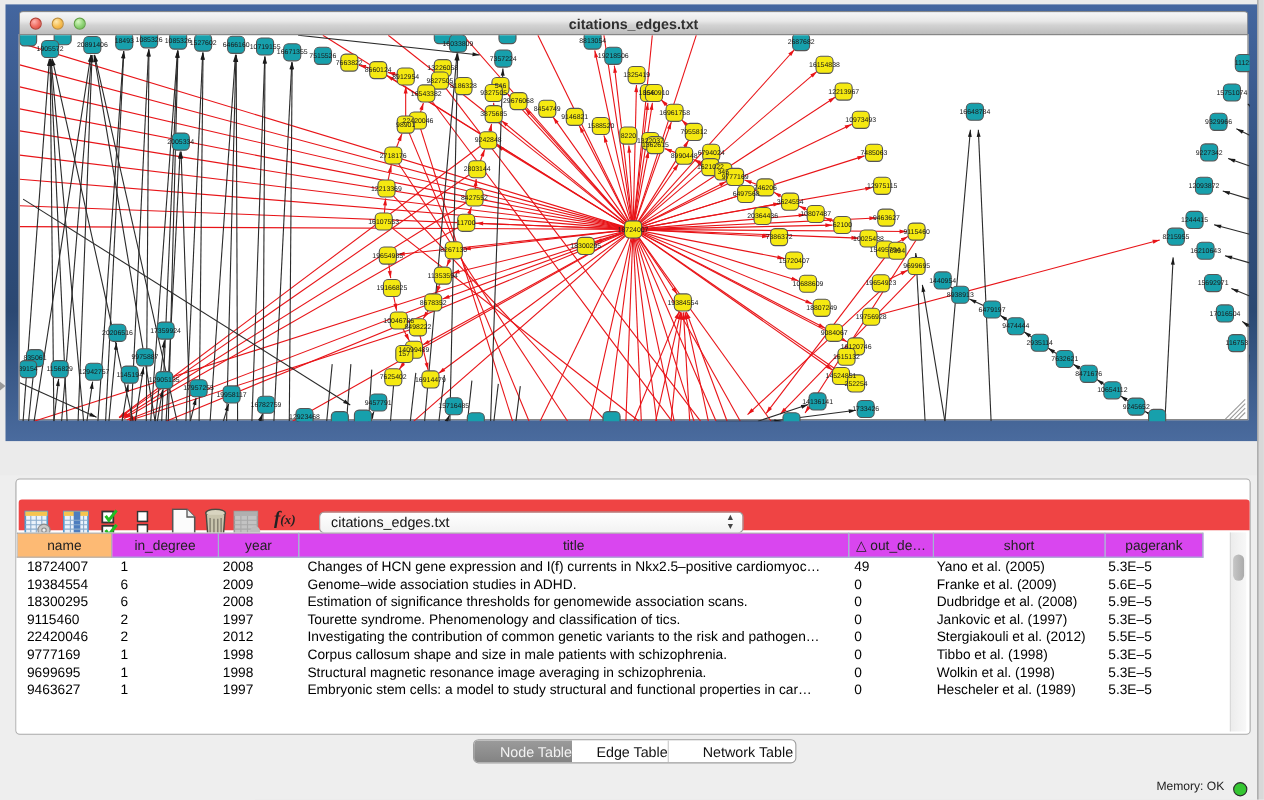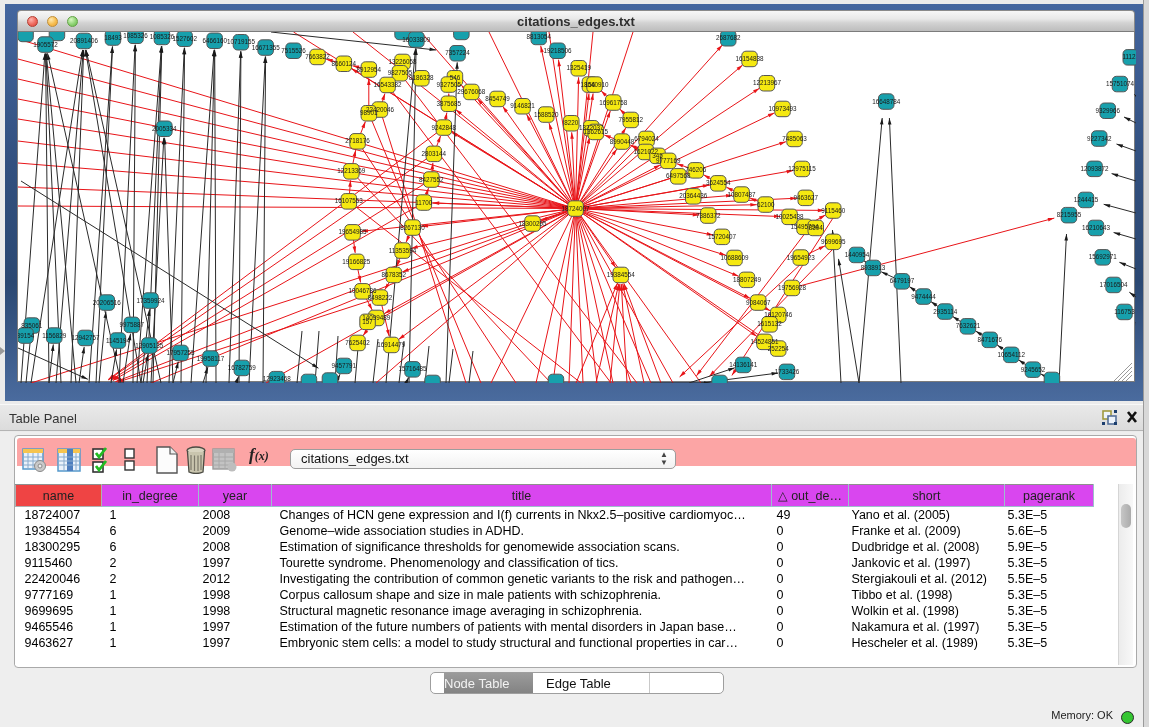--- a/index.html
+++ b/index.html
@@ -22,43 +22,43 @@
   background:#fff; border:1px solid #7c7c7c; }
 
 
 #panelhead { position:absolute; left:0; top:404px; width:1149px; height:27px;
   background:linear-gradient(180deg,#e9e9e9,#dcdcdc); border-top:1px solid #f8f8f8;
   border-bottom:1px solid #b4b4b4; }
 #panelhead .t { position:absolute; left:9px; top:6px; font-size:13px; color:#333; }
 #panelbody { position:absolute; left:0; top:432px; width:1149px; height:295px; background:#eeeeee; }
 #tablebox { position:absolute; left:14px; top:3px; width:1123px; height:233px;
   background:#fff; border:1px solid #a9a9a9; border-radius:4px; }
-#toolbar { position:absolute; left:2px; top:2px; width:1119px; height:28px; background:#fca5a5;
+#toolbar { position:absolute; left:2px; top:18px; width:1119px; height:28px; background:#ef4444;
   border-radius:3px 3px 0 0; }
 .sel { position:absolute; left:273px; top:11px; width:386px; height:20px; background:linear-gradient(180deg,#ffffff,#f2f2f2);
   border:1px solid #9d9d9d; border-radius:5px; font-size:13px; color:#111; line-height:18px; padding-left:10px; }
 .sel .stp { position:absolute; right:4px; top:1px; width:14px; height:17px; font-size:8px; color:#444; line-height:8px; text-align:center; }
 #tblviewport { position:absolute; left:0px; top:48px; width:1104px; height:181px; overflow:hidden; background:#fff; }
 table { border-collapse:collapse; table-layout:fixed; width:1078px; font-size:12.5px; }
 th { height:22px; background:#d946ef; border:1px solid #9dbecd; border-top:1px solid #8e8e8e;
   font-weight:normal; color:#222; font-size:12.5px; }
-th.c0 { background:#ef4444; border:1px solid #b0b0b0; border-top:1px solid #8e8e8e; }
+th.c0 { background:#fdba74; border:1px solid #b0b0b0; border-top:1px solid #8e8e8e; }
 td { height:16.1px; color:#000; white-space:nowrap; overflow:hidden; }
 td.c0{padding-left:9px} td.c1{padding-left:8px} td.c2{padding-left:4px} td.c3{padding-left:8px} td.c4{padding-left:5px} td.c5{padding-left:3px} td.c6{padding-left:3px}
 col.c0{width:86px} col.c1{width:97px} col.c2{width:73px} col.c3{width:500px}
 col.c4{width:77px} col.c5{width:156px} col.c6{width:89px}
 #vscroll { position:absolute; right:3px; top:48px; width:15px; height:181px; background:linear-gradient(90deg,#ececec,#f8f8f8); border-left:1px solid #d5d5d5; }
 #vthumb { position:absolute; left:2px; top:20px; width:10px; height:24px; background:linear-gradient(90deg,#c6c6c6,#ababab); border-radius:6px; }
 
 
 #tabs { position:absolute; left:430px; top:240px; width:294px; height:22px;
   border:1px solid #9e9e9e; border-radius:5px; background:#fff; overflow:hidden; font-size:13px; }
-#tabs div { float:left; height:100%; line-height:21px; text-align:left;margin-left:13px; }
+#tabs div { float:left; height:100%; line-height:21px; text-align:right; }
 #tab1 { width:89px; background:linear-gradient(180deg,#9b9b9b,#838383); color:#f2f2f2; }
-#tab2 { width:104px; color:#111; border-right:1px solid #c9c9c9; }
+#tab2 { width:88px; color:#111; border-right:1px solid #c9c9c9; }
 #tab3 { width:113px; color:#111; }
 #memory { position:absolute; right:36px; top:277px; font-size:11px; color:#222; }
 #memdot { position:absolute; right:15px; top:279px; width:13px; height:13px; border-radius:50%;
   background:#35c632; border:1.5px solid #2a2a2a; }
 #rightstrip { position:absolute; right:0; top:0; width:6px; height:727px; background:#d8d8d8; border-left:1px solid #9a9a9a; }
 
 
 .ic { position:absolute; top:8px; }
 </style></head>
 <body>
@@ -748,31 +748,20 @@
 <text x="574.5" y="209.5" font-size="6.3" fill="#1a1a1a" text-anchor="middle" font-family="Liberation Sans, sans-serif">18724007</text>
 <g stroke="#9a9a9a" stroke-width="1">
 <line x1="1113" y1="380" x2="1131" y2="362"></line>
 <line x1="1117" y1="380" x2="1131" y2="366"></line>
 <line x1="1121" y1="380" x2="1131" y2="370"></line>
 <line x1="1125" y1="380" x2="1131" y2="374"></line>
 </g>
 </svg></div>
   </div>
 
-  <div id="panelhead">
-    <div class="t">Table Panel</div>
-    <svg width="40" height="18" style="position:absolute;right:8px;top:4px" viewBox="0 0 40 18">
-      <rect x="2" y="2" width="8" height="8" fill="#eef4fb" stroke="#a09a40" stroke-width="1.6"></rect>
-      <rect x="7" y="7" width="8" height="8" fill="#eef4fb" stroke="#56719a" stroke-width="1.6"></rect>
-      <rect x="13" y="1" width="3" height="3" fill="#1c3f6e"></rect>
-        <rect x="1" y="13" width="3" height="3" fill="#1c3f6e"></rect>
-      <rect x="13" y="13" width="3" height="3" fill="#1c3f6e"></rect>
-      <path d="M27 3 L35 13 M35 3 L27 13" stroke="#111" stroke-width="2.6"></path>
-    </svg>
-  </div>
 
   <div id="panelbody">
     <div id="tablebox">
       <div id="toolbar">
         <svg class="ic" style="left:4px" width="28" height="28" viewBox="0 0 28 28">
           <rect x="2" y="3" width="20" height="20" fill="#eaf2fb" stroke="#5599cc" stroke-width="1.5"></rect>
           <rect x="2" y="3" width="20" height="4" fill="#f6c44f"></rect>
           <path d="M2 11h20M2 15h20M2 19h20M7 7v16M12 7v16M17 7v16" stroke="#88aacc" stroke-width="1"></path>
           <circle cx="19" cy="20" r="5.5" fill="#c9c9c9" stroke="#8a8a8a"></circle>
           <circle cx="19" cy="20" r="2" fill="#efefef" stroke="#8a8a8a"></circle>
@@ -891,29 +880,20 @@
 <tr>
                 <td class="c0">9699695</td>
                 <td class="c1">1</td>
                 <td class="c2">1998</td>
                 <td class="c3">Structural magnetic resonance image averaging in schizophrenia.</td>
                 <td class="c4">0</td>
                 <td class="c5">Wolkin et al. (1998)</td>
                 <td class="c6">5.3E–5</td>
               </tr>
 <tr>
-                <td class="c0">9465546</td>
-                <td class="c1">1</td>
-                <td class="c2">1997</td>
-                <td class="c3">Estimation of the future numbers of patients with mental disorders in Japan base…</td>
-                <td class="c4">0</td>
-                <td class="c5">Nakamura et al. (1997)</td>
-                <td class="c6">5.3E–5</td>
-              </tr>
-<tr>
                 <td class="c0">9463627</td>
                 <td class="c1">1</td>
                 <td class="c2">1997</td>
                 <td class="c3">Embryonic stem cells: a model to study structural and functional properties in car…</td>
                 <td class="c4">0</td>
                 <td class="c5">Hescheler et al. (1989)</td>
                 <td class="c6">5.3E–5</td>
               </tr>
         </tbody>
           </table>

